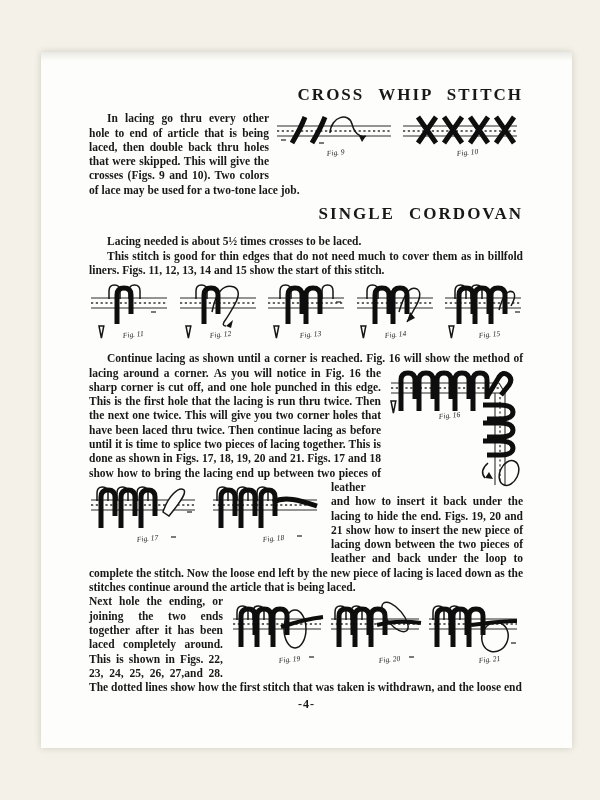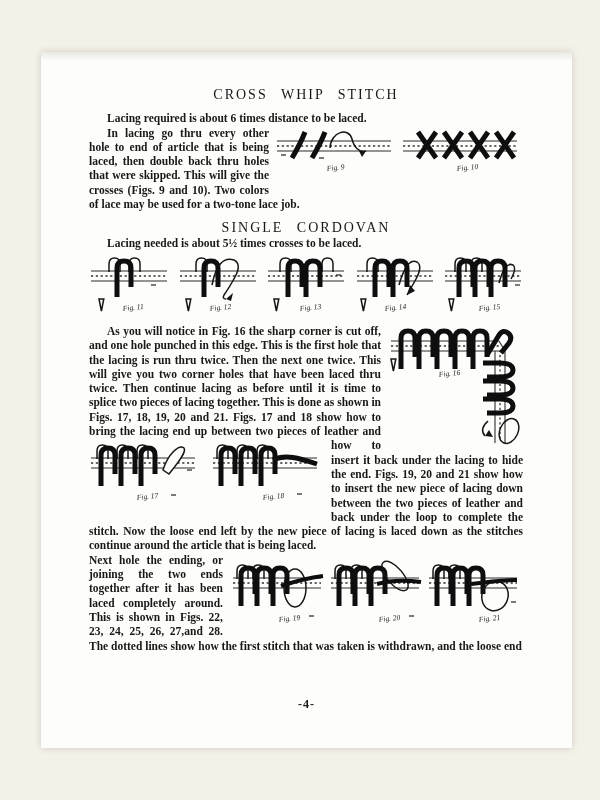--- a/index.html
+++ b/index.html
@@ -17,24 +17,24 @@
   }
   .page::before{
     content:""; position:absolute; left:0; right:0; top:0; height:9px;
     background:linear-gradient(#e9e9e4,#fdfdfb); pointer-events:none;
   }
   .content {
     position:absolute; left:48px; top:34px; width:434px;
     color:#181818; font-size:11.5px; line-height:14.3px; font-weight:bold;
   }
   h2.sec {
-    margin:2px 0 9px; text-align:center;
-    font-size:14px; letter-spacing:2px; word-spacing:8px; font-weight:normal;
-  }
-  h2.sec.s2 { margin:10px 0 0; }
+    margin:2px 0 9px; text-align:right;
+    font-size:17px; letter-spacing:2px; word-spacing:8px; font-weight:bold;
+  }
+  h2.sec.s2 { margin:10px 0 13px; }
   p { margin:0; text-align:justify; }
   p.ind { text-indent:18px; }
   .floatR { float:right; }
   .floatL { float:left; }
   .figs910 { width:248px; display:flex; gap:8px; margin:1px 0 2px 6px; align-items:flex-start; }
   .fig16wrap { width:136px; margin:1px 0 2px 6px; }
   .figs1718 { width:232px; display:flex; gap:12px; margin:2px 10px 2px 0; align-items:flex-end; }
   .figs1921 { width:292px; display:flex; gap:4px; margin:3px 0 3px 8px; align-items:flex-end; }
   .figrow { display:flex; justify-content:space-between; align-items:flex-end; margin:5px 0 7px; }
   .pageno {
@@ -55,21 +55,20 @@
 </style>
 </head>
 <body>
 
 <div class="canvas">
   <div class="page">
     <div class="content">
 
       <h2 class="sec">CROSS WHIP STITCH</h2>
 
-      <p class="ind">Lacing required is about 6 times distance to be laced.</p>
 
       <p class="ind">
         <span class="floatR figs910">
           <svg width="118" height="58" viewBox="0 0 118 58">
             <line class="strip" x1="2" y1="14" x2="116" y2="14"></line>
             <line class="strip" x1="2" y1="24" x2="116" y2="24"></line>
             <line class="dot" x1="2" y1="19" x2="116" y2="19"></line>
             <path class="ink5" d="M 30 5 C 27 13 24 19 17 31"></path>
             <path class="ink5" d="M 50 5 C 47 13 44 19 37 31"></path>
             <path class="thin" d="M 55 21 C 56 4 74 0 77 12 C 79 20 84 26 91 24"></path>
@@ -88,20 +87,21 @@
             <path class="ink5" d="M 95 5 L 113 31 M 113 5 L 95 31"></path>
             <text class="flbl" x="56" y="44" transform="rotate(-6 56 44)">Fig. 10</text>
           </svg>
         </span>
         <span>In lacing go thru every other hole to end of article that is being laced, then double back thru holes that were skipped. This will give the crosses (Figs. 9 and 10). Two colors of lace may be used for a two-tone lace job.</span>
       </p>
 
       <h2 class="sec s2">SINGLE CORDOVAN</h2>
 
       <p class="ind">Lacing needed is about 5½ times crosses to be laced.</p>
+      <p class="ind">This stitch is good for thin edges that do not need much to cover them as in billfold liners. Figs. 11, 12, 13, 14 and 15 show the start of this stitch.</p>
 
       <div class="figrow">
         <svg width="80" height="62" viewBox="0 0 80 62">
           <line class="strip" x1="2" y1="16" x2="78" y2="16"></line>
           <line class="strip" x1="2" y1="26" x2="78" y2="26"></line>
           <line class="dot" x1="2" y1="21" x2="78" y2="21"></line>
           <path class="thin" d="M 20 17 L 20 9 Q 20 3 25.5 3 Q 31 3 31 9 L 31 17"></path>
           <path class="thin" d="M 40 17 L 40 9 Q 40 3 45.5 3 Q 51 3 51 9 L 51 17"></path>
           <path class="ink5" d="M 28 42 L 28 13 Q 28 6 35 6 Q 42 6 42 13 L 42 32"></path>
           <path class="thin" d="M 10 44 l 2.4 12 l 2.4 -12 z"></path>
@@ -153,20 +153,21 @@
           <path class="ink5" d="M 16 42 L 16 13 Q 16 6 23 6 Q 30 6 30 13 L 30 32"></path>
           <path class="ink5" d="M 32 42 L 32 13 Q 32 6 39 6 Q 46 6 46 13 L 46 32"></path>
           <path class="ink5" d="M 48 42 L 48 13 Q 48 6 55 6 Q 62 6 62 13 L 62 32"></path>
           <path class="thin" d="M 6 44 l 2.4 12 l 2.4 -12 z"></path>
           <line class="dash" x1="72" y1="30" x2="77" y2="30"></line>
           <text class="flbl" x="36" y="56" transform="rotate(-6 36 56)">Fig. 15</text>
         </svg>
       </div>
 
       <p class="ind">
+        <span>Continue lacing as shown until a corner is reached. Fig. 16 will show the method of lacing around a corner.</span>
         <span class="floatR fig16wrap">
           <svg width="136" height="122" viewBox="0 0 136 122">
             <line class="strip" x1="4" y1="16" x2="112" y2="16"></line>
             <line class="strip" x1="4" y1="26" x2="118" y2="26"></line>
             <line class="dot" x1="4" y1="21" x2="114" y2="21"></line>
             <line class="strip" x1="112" y1="16" x2="118" y2="26"></line>
             <line class="strip" x1="108" y1="26" x2="108" y2="118"></line>
             <line class="strip" x1="118" y1="26" x2="118" y2="118"></line>
             <line class="dot" x1="113" y1="30" x2="113" y2="116"></line>
             <path class="ink5" d="M 14 44 L 14 13 Q 14 6 21 6 Q 28 6 28 13 L 28 32"></path>

